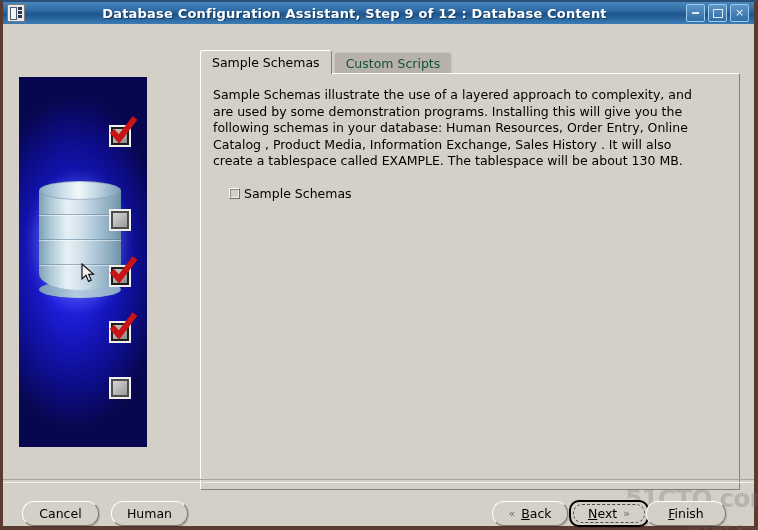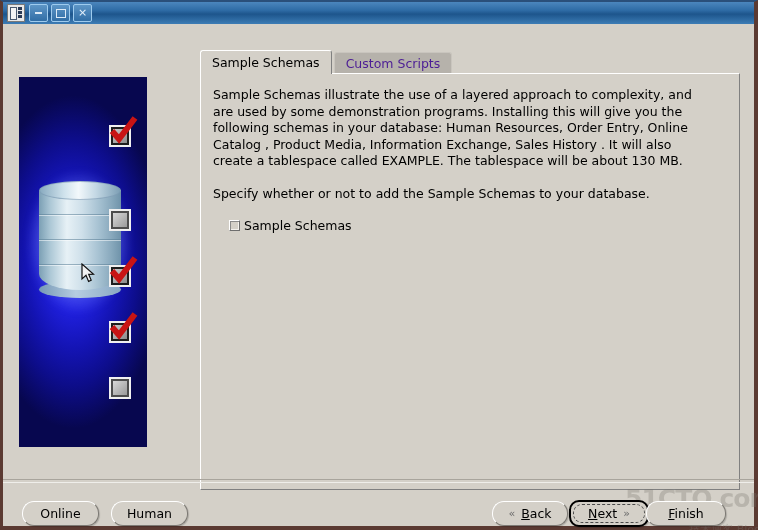--- a/index.html
+++ b/index.html
@@ -127,21 +127,21 @@
   }
   .tab.active{
     background:#d4d0c8;
     border:1px solid #ffffff;border-bottom:none;
     border-right-color:#808080;
     z-index:3;height:24px;line-height:23px;
   }
   .tab.inactive{
     background:#b6b2ab;
     border:1px solid #c9c5be;border-bottom:1px solid #808080;
-    color:#4c1d95;
+    color:#14532d;
   }
   .panel{
     position:absolute;left:197px;top:49px;width:540px;height:417px;
     background:#d4d0c8;
     border:1px solid #ffffff;
     border-right-color:#808080;border-bottom-color:#808080;
     box-sizing:border-box;
   }
   .panel-inner{padding:13px 14px 0 12px;}
   .para{
@@ -204,20 +204,21 @@
 
 <div class="app-window">
 
   <div class="titlebar">
     <div class="title-icon">
       <i class="b1"></i>
         <i class="b2"></i>
         <i class="b3"></i>
         <i class="b4"></i>
     </div>
+    <div class="title-text">Database Configuration Assistant, Step 9 of 12 : Database Content</div>
     <div class="win-btns">
       <div class="win-btn">
         <span class="glyph">
             <span class="mini"></span>
           </span>
       </div>
       <div class="win-btn">
         <span class="glyph">
             <span class="maxi"></span>
           </span>
@@ -280,38 +281,37 @@
         <span>Sample Schemas</span>
       </div>
       <div class="tab inactive">
         <span>Custom Scripts</span>
       </div>
     </div>
 
     <div class="panel">
       <div class="panel-inner">
         <p class="para">Sample Schemas illustrate the use of a layered approach to complexity, and are used by some demonstration programs. Installing this will give you the following schemas in your database: Human Resources, Order Entry, Online Catalog , Product Media, Information Exchange, Sales History . It will also create a tablespace called EXAMPLE. The tablespace will be about 130 MB.</p>
-        <p class="para">Specify whether or not to add the Sample Schemas to your database.</p>
         <div class="cbrow">
           <span class="cbox"></span>
           <span class="cblabel">Sample Schemas</span>
         </div>
       </div>
     </div>
 
     <div class="sep"></div>
 
     <div class="watermark">
       <div class="wm-big">51CTO.com</div>
       <div class="wm-small">技术博客 Blog</div>
     </div>
 
     <div class="btn" style="left:19px;top:477px;width:77px;">
       <div class="btn-inner">
-          <span>Online</span>
+          <span>Cancel</span>
         </div>
     </div>
     <div class="btn" style="left:108px;top:477px;width:77px;">
       <div class="btn-inner">
           <span>Human</span>
         </div>
     </div>
 
     <div class="btn" style="left:489px;top:477px;width:76px;">
       <div class="btn-inner">

